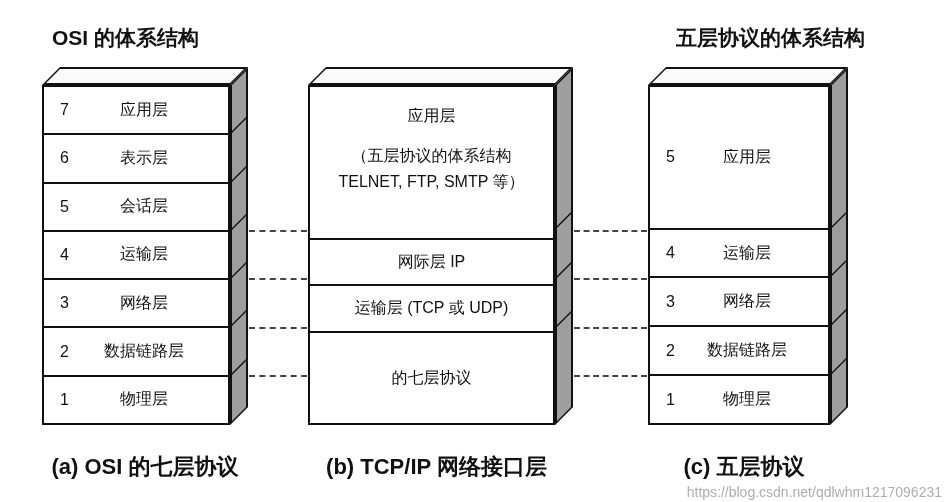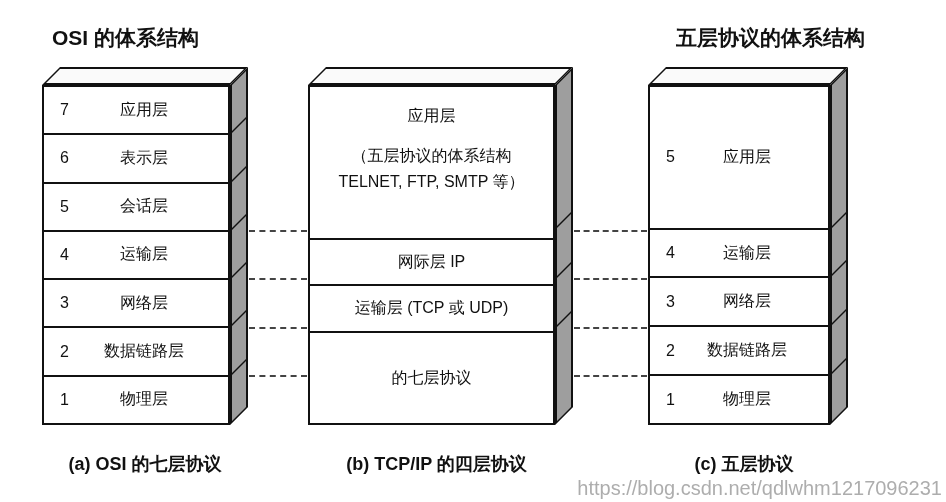--- a/index.html
+++ b/index.html
@@ -24,23 +24,23 @@
   .row .num{position:absolute;left:16px;font-size:16px;}
   .row .lbl{padding-left:16px;white-space:nowrap;}
 
   .f1{flex:1;} .f2{flex:2;} .f3{flex:3;}
 
   .app-row{flex:3;flex-direction:column;justify-content:flex-start;padding-top:16px;line-height:26px;}
   .app-row .gap{margin-top:14px;}
 
   .dash{position:absolute;height:0;border-top:2px dashed #444;}
 
-  .caption{position:absolute;top:452px;font-weight:bold;font-size:18px;text-align:center;}
+  .caption{position:absolute;top:452px;font-weight:bold;font-size:22px;text-align:center;}
 
-  .watermark{position:absolute;right:4px;bottom:2px;font-size:20px;color:#999;opacity:.8;}
+  .watermark{position:absolute;right:4px;bottom:2px;font-size:14px;color:#999;opacity:.8;}
 </style>
 </head>
 <body>
 
 <div class="canvas">
 
   <div class="col-title" style="left:52px;width:206px;">OSI 的体系结构</div>
   <div class="col-title" style="left:676px;width:200px;">五层协议的体系结构</div>
 
   <div class="face-top" style="left:42px;top:67px;width:188px;"></div>
@@ -142,18 +142,18 @@
   <div class="dash" style="left:249px;top:230px;width:58px;"></div>
   <div class="dash" style="left:574px;top:230px;width:73px;"></div>
   <div class="dash" style="left:249px;top:278px;width:58px;"></div>
   <div class="dash" style="left:574px;top:278px;width:73px;"></div>
   <div class="dash" style="left:249px;top:327px;width:58px;"></div>
   <div class="dash" style="left:574px;top:327px;width:73px;"></div>
   <div class="dash" style="left:249px;top:375px;width:58px;"></div>
   <div class="dash" style="left:574px;top:375px;width:73px;"></div>
 
   <div class="caption" style="left:42px;width:206px;">(a) OSI 的七层协议</div>
-  <div class="caption" style="left:300px;width:273px;">(b) TCP/IP 的四层协议</div>
+  <div class="caption" style="left:300px;width:273px;">(b) TCP/IP 网络接口层</div>
   <div class="caption" style="left:640px;width:208px;">(c) 五层协议</div>
 
   <div class="watermark">https://blog.csdn.net/qdlwhm1217096231</div>
 
 </div>
 
 </body></html>

